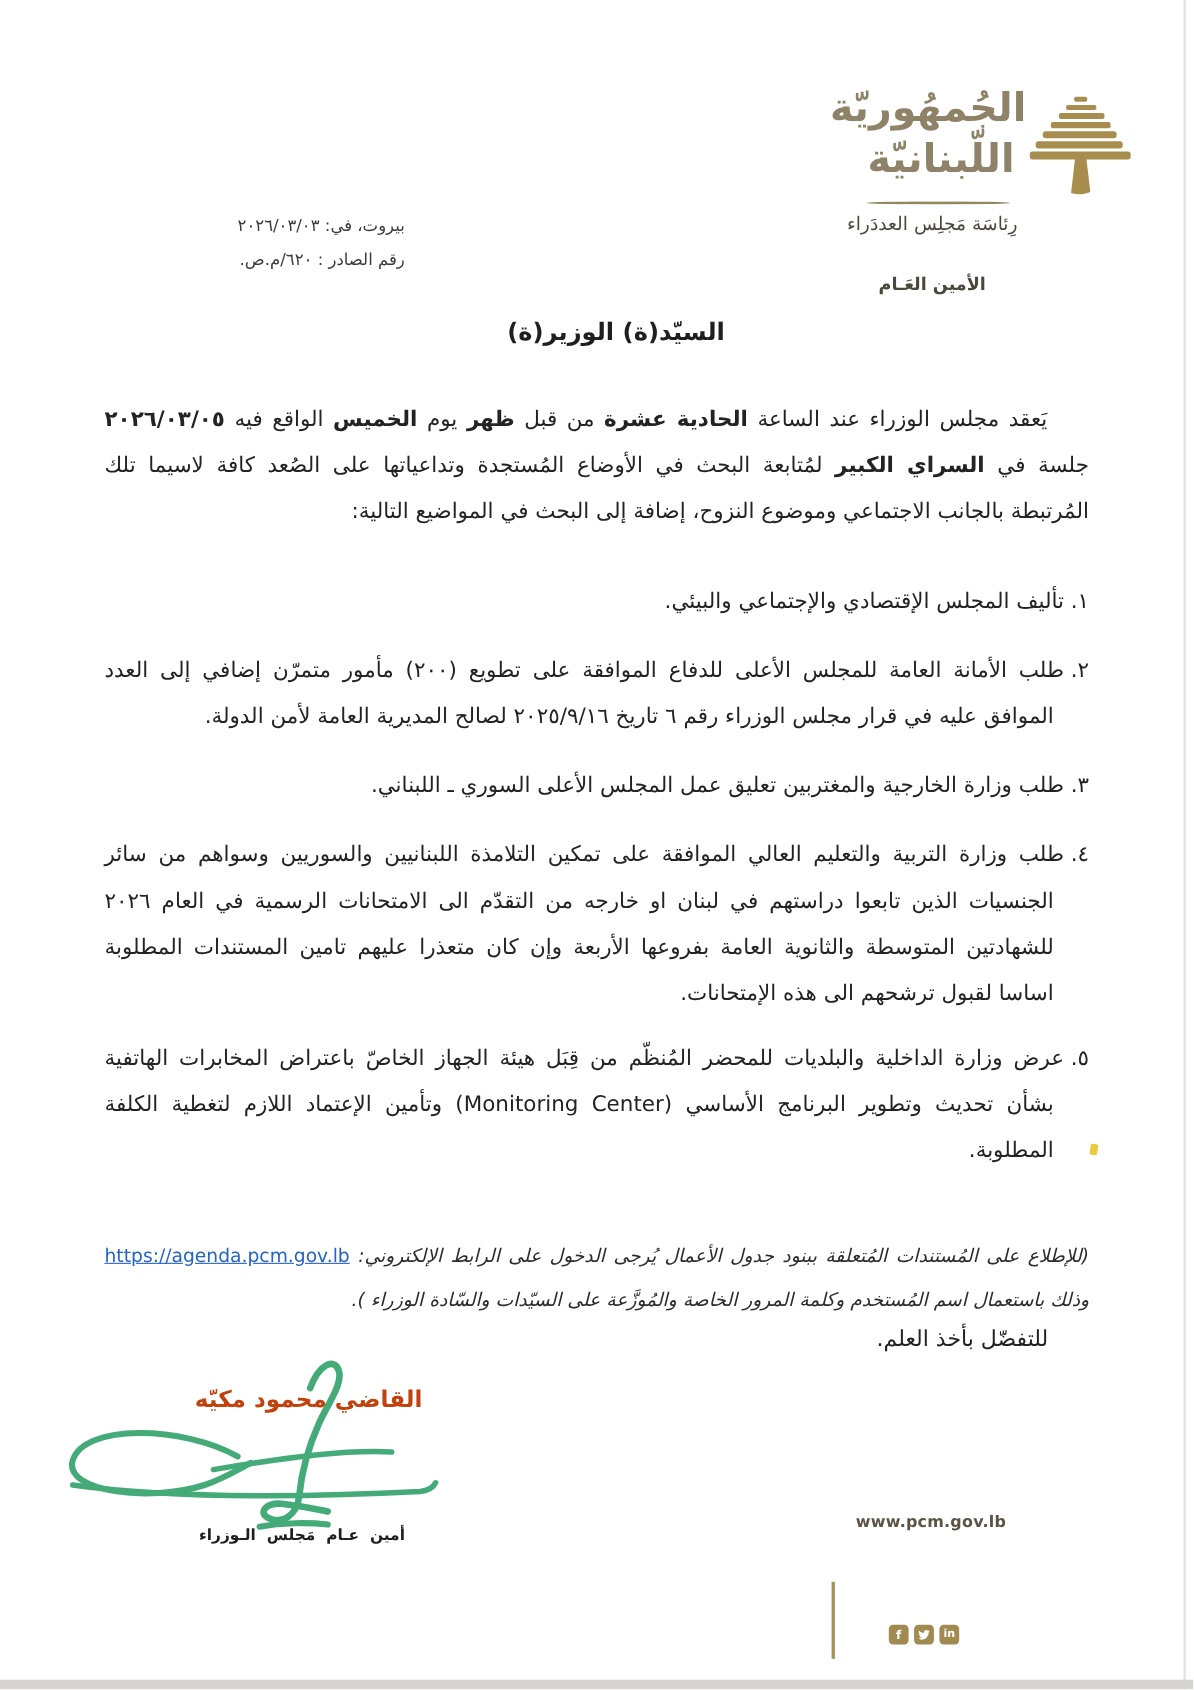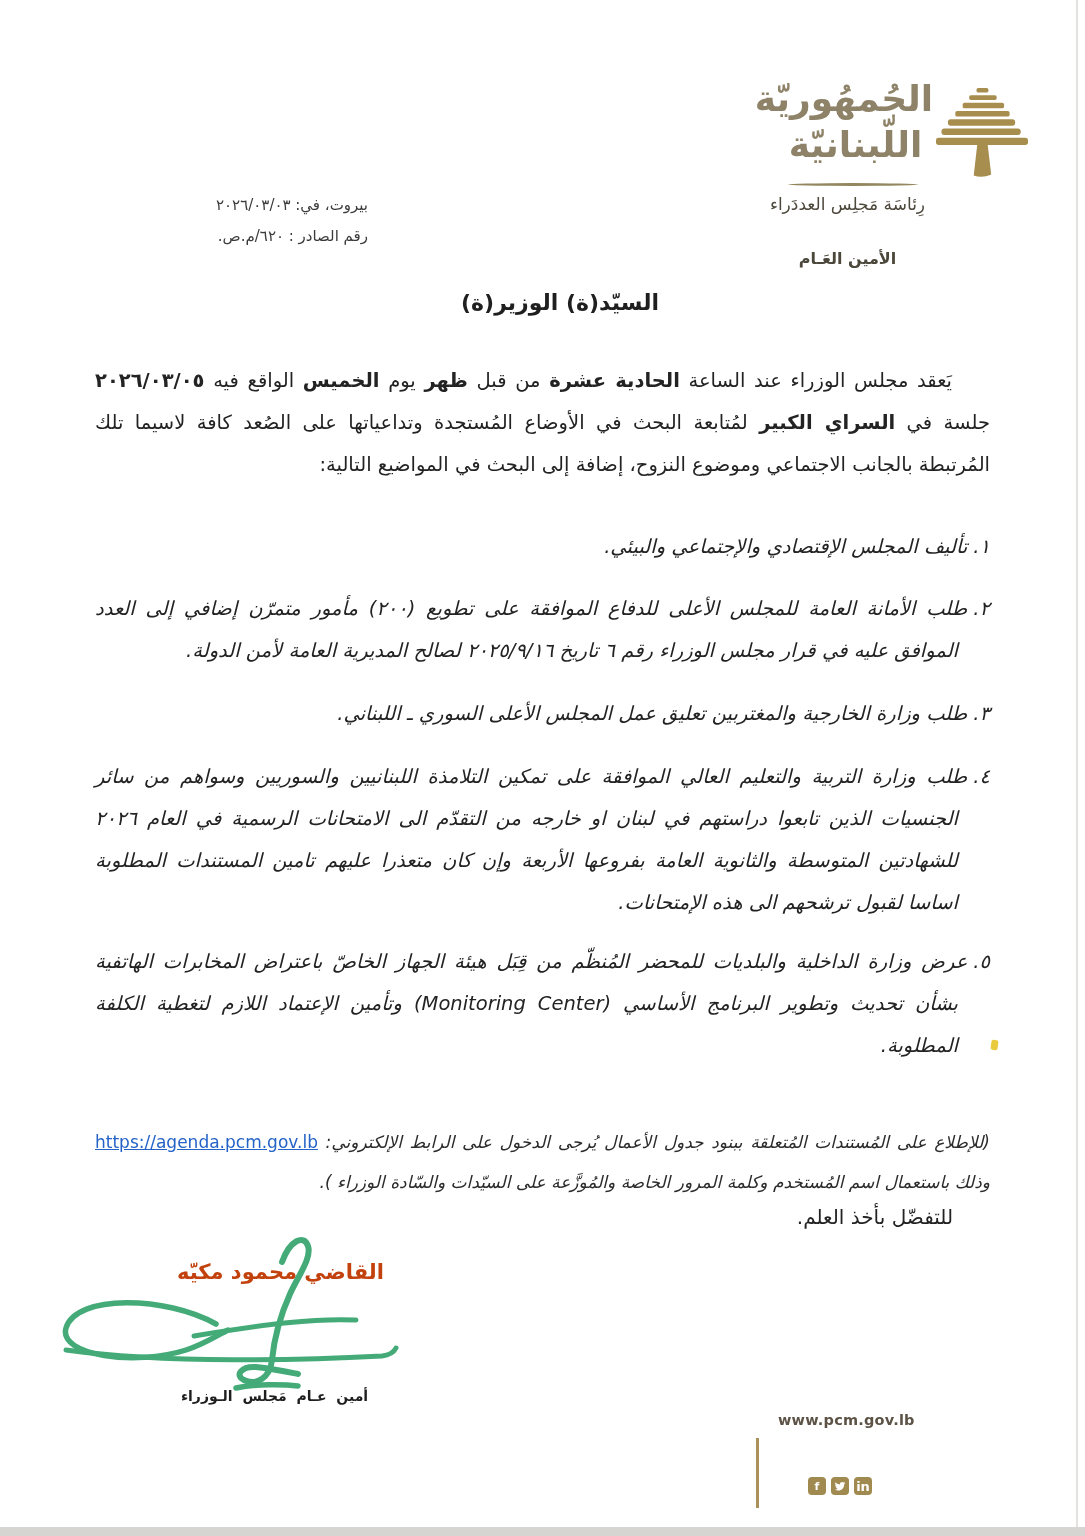--- a/index.html
+++ b/index.html
@@ -26,47 +26,47 @@
   .dateblock{position:absolute;top:190px;left:120px;width:248px;
     font-size:15px;line-height:31px;color:#3b3b3b;text-align:right;direction:rtl;}
   
   .salutation{position:absolute;top:290px;left:60px;width:1000px;text-align:center;
     font-size:22px;font-weight:bold;color:#1f1f1f;}
   
   .bodyflow{position:absolute;top:360px;right:95px;left:95px;
     font-size:19.5px;line-height:42px;text-align:justify;color:#232323;}
   .intro{text-indent:38px;margin:0;}
   b,.bold{font-weight:bold;margin-top:20px;}
-  .item{padding-right:32px;text-indent:-32px;margin:0;font-style:italic;}
+  .item{padding-right:32px;text-indent:-32px;margin:0;}
   .item .num{margin-left:6px;}
   .mt1{margin-top:40px;} .mt2{margin-top:20px;} .mt3{margin-top:21px;}
   .mt4{margin-top:21px;} .mt5{margin-top:17px;} .mt6{margin-top:26px;}
   .green{font-weight:bold;}
   
   .note{position:absolute;top:1105px;right:95px;left:95px;
     font-size:17px;font-style:italic;line-height:40px;text-align:justify;color:#2c2c2c;}
   .note a{text-decoration:underline;font-style:normal;}
   
   .closing{position:absolute;top:1205px;right:132px;font-size:20px;color:#222;}
   
   .sig-name{position:absolute;top:1260px;left:158px;width:245px;text-align:center;
     font-size:21px;font-weight:bold;color:#c2410c;}
   .sig-svg{position:absolute;top:1232px;left:46px;width:392px;height:172px;}
   .sig-role{position:absolute;top:1388px;left:112px;width:325px;text-align:center;
     font-size:14px;font-weight:bold;color:#1e1e1e;word-spacing:5px;}
   
   .foot-line{position:absolute;top:1438px;left:756px;width:3px;height:70px;background:#a8915a;}
-  .foot-url{position:absolute;top:1412px;left:778px;width:124px;text-align:right;
+  .foot-url{position:absolute;top:1376px;left:778px;width:124px;text-align:right;
     font-size:14.5px;color:#5c5346;direction:ltr;font-weight:bold;letter-spacing:.2px;}
   .foot-social{position:absolute;top:1477px;left:778px;width:124px;display:flex;
     justify-content:center;gap:5px;direction:ltr;}
   .soc{width:18px;height:18px;border-radius:4px;background:#a08a50;color:#fff;
     display:flex;align-items:center;justify-content:center;
     font-size:11px;font-weight:bold;line-height:1;}
-  .soc.in{font-size:13px;}
+  .soc.in{font-size:10px;}
   
   .edge-line{position:absolute;top:0;left:1076px;width:2px;height:1536px;background:#e4e2de;}
   .bottom-strip{position:absolute;top:1527px;left:0;width:1085px;height:9px;background:#d7d5d1;}
   .yellow-dot{position:absolute;top:1040px;left:991px;width:7px;height:10px;border-radius:2px;
     transform:rotate(8deg);}
 </style>
 </head>
 <body>
 
 <div class="page">

